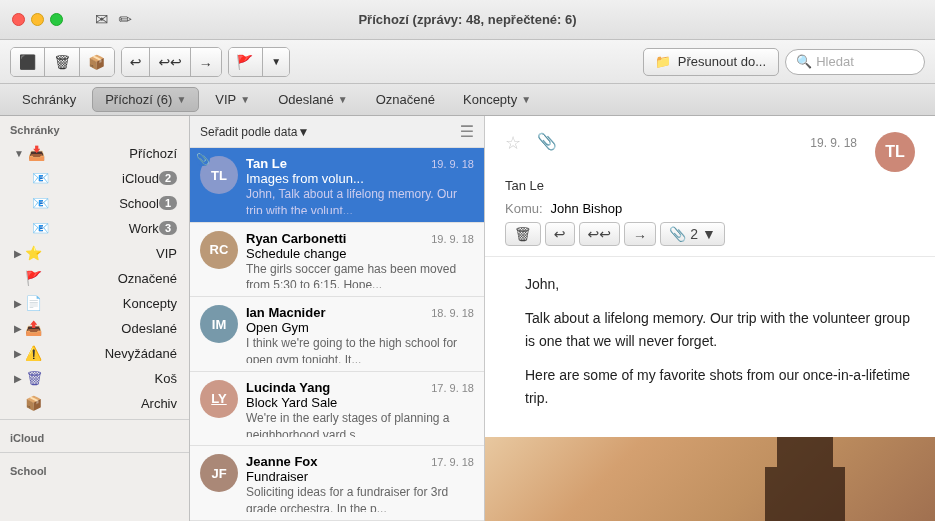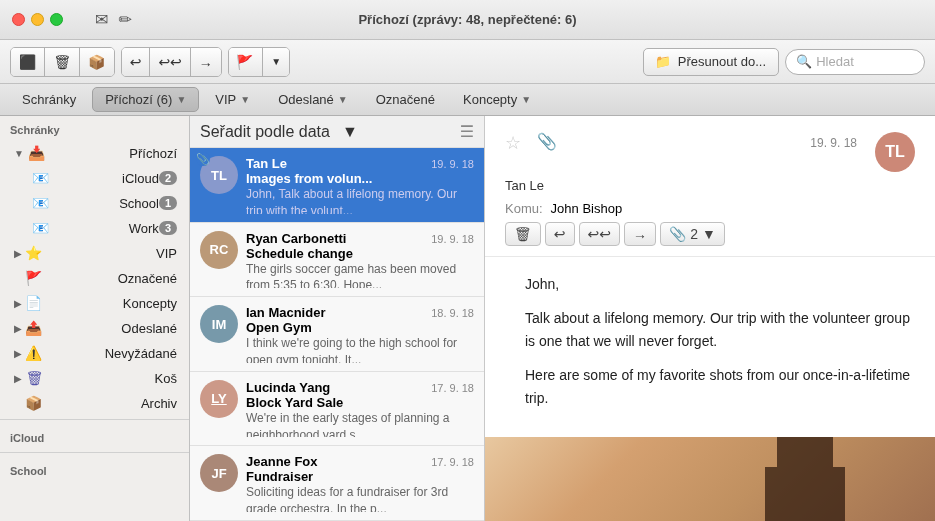--- a/index.html
+++ b/index.html
@@ -198,26 +198,26 @@
     }
     .list-header {
       padding: 6px 10px;
       border-bottom: 1px solid #ddd;
       display: flex;
       align-items: center;
       justify-content: space-between;
       background: #f0f0f0;
     }
     .sort-btn {
-      font-size: 16px;
+      font-size: 12px;
       color: #333;
       cursor: pointer;
       display: flex;
       align-items: center;
-      gap: 12px;
+      gap: 0;
     }
     .list-icon { font-size: 16px; color: #888; cursor: pointer; }
     .message-item {
       padding: 8px 10px;
       border-bottom: 1px solid #e0e0e0;
       cursor: pointer;
       display: flex;
       gap: 8px;
       min-height: 70px;
     }
@@ -252,21 +252,21 @@
       width: 14px;
       height: 14px;
       display: flex;
       align-items: center;
       justify-content: center;
     }
     .msg-content { flex: 1; overflow: hidden; }
     .msg-header { display: flex; justify-content: space-between; align-items: baseline; }
     .msg-name { font-weight: 600; font-size: 13px; }
     .msg-date { font-size: 11px; color: #888; }
-    .msg-subject { font-size: 13px; font-weight: 700; white-space: nowrap; overflow: hidden; text-overflow: ellipsis; }
+    .msg-subject { font-size: 13px; font-weight: 400; white-space: nowrap; overflow: hidden; text-overflow: ellipsis; }
     .msg-preview { font-size: 12px; color: #666; line-height: 1.4; overflow: hidden; display: -webkit-box; -webkit-line-clamp: 2; -webkit-box-orient: vertical; }
 
     
     .email-detail {
       flex: 1;
       background: white;
       overflow-y: auto;
       display: flex;
       flex-direction: column;
     }
@@ -525,21 +525,21 @@
     <div class="message-item">
       <div class="avatar" style="background:#bb9977;">
         <span style="font-size:13px; color:white; font-weight:600;">RC</span>
       </div>
       <div class="msg-content">
         <div class="msg-header">
           <span class="msg-name">Ryan Carbonetti</span>
           <span class="msg-date">19. 9. 18</span>
         </div>
         <div class="msg-subject">Schedule change</div>
-        <div class="msg-preview">The girls soccer game has been moved from 5:35 to 6:30. Hope...</div>
+        <div class="msg-preview">The girls soccer game has been moved from 5:30 to 6:15. Hope...</div>
 
       </div>
     </div>
 
     <div class="message-item">
       <div class="avatar" style="background:#7799aa;">
         <span style="font-size:13px; color:white; font-weight:600;">IM</span>
       </div>
       <div class="msg-content">
         <div class="msg-header">

